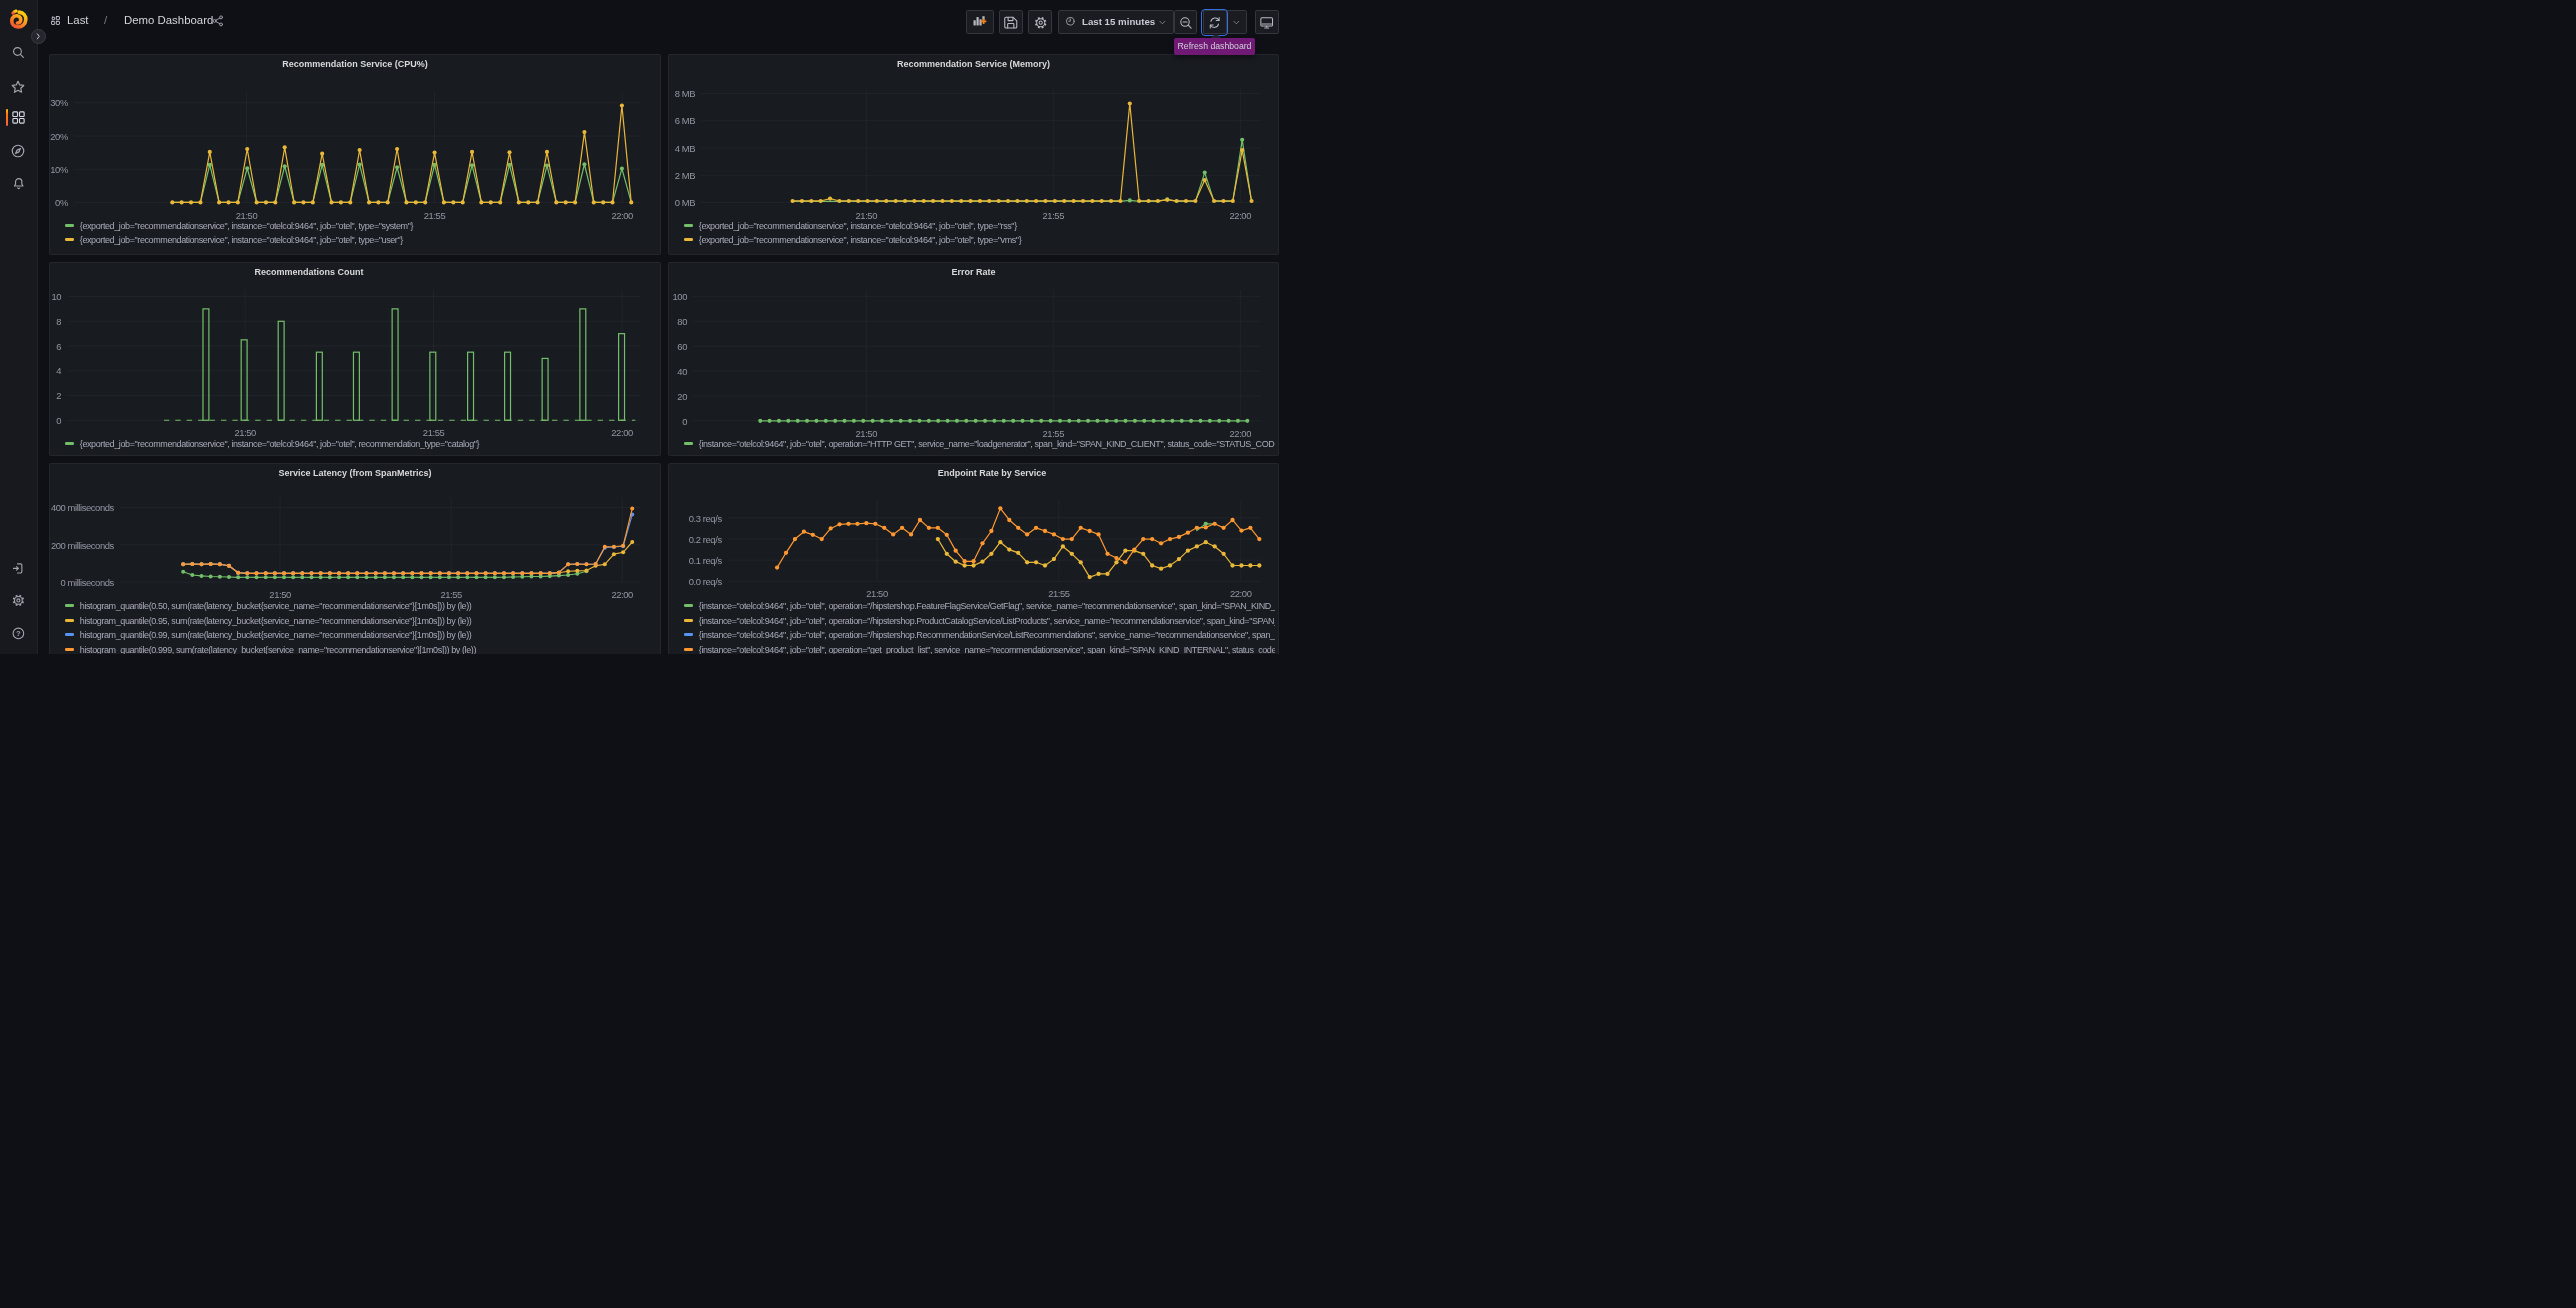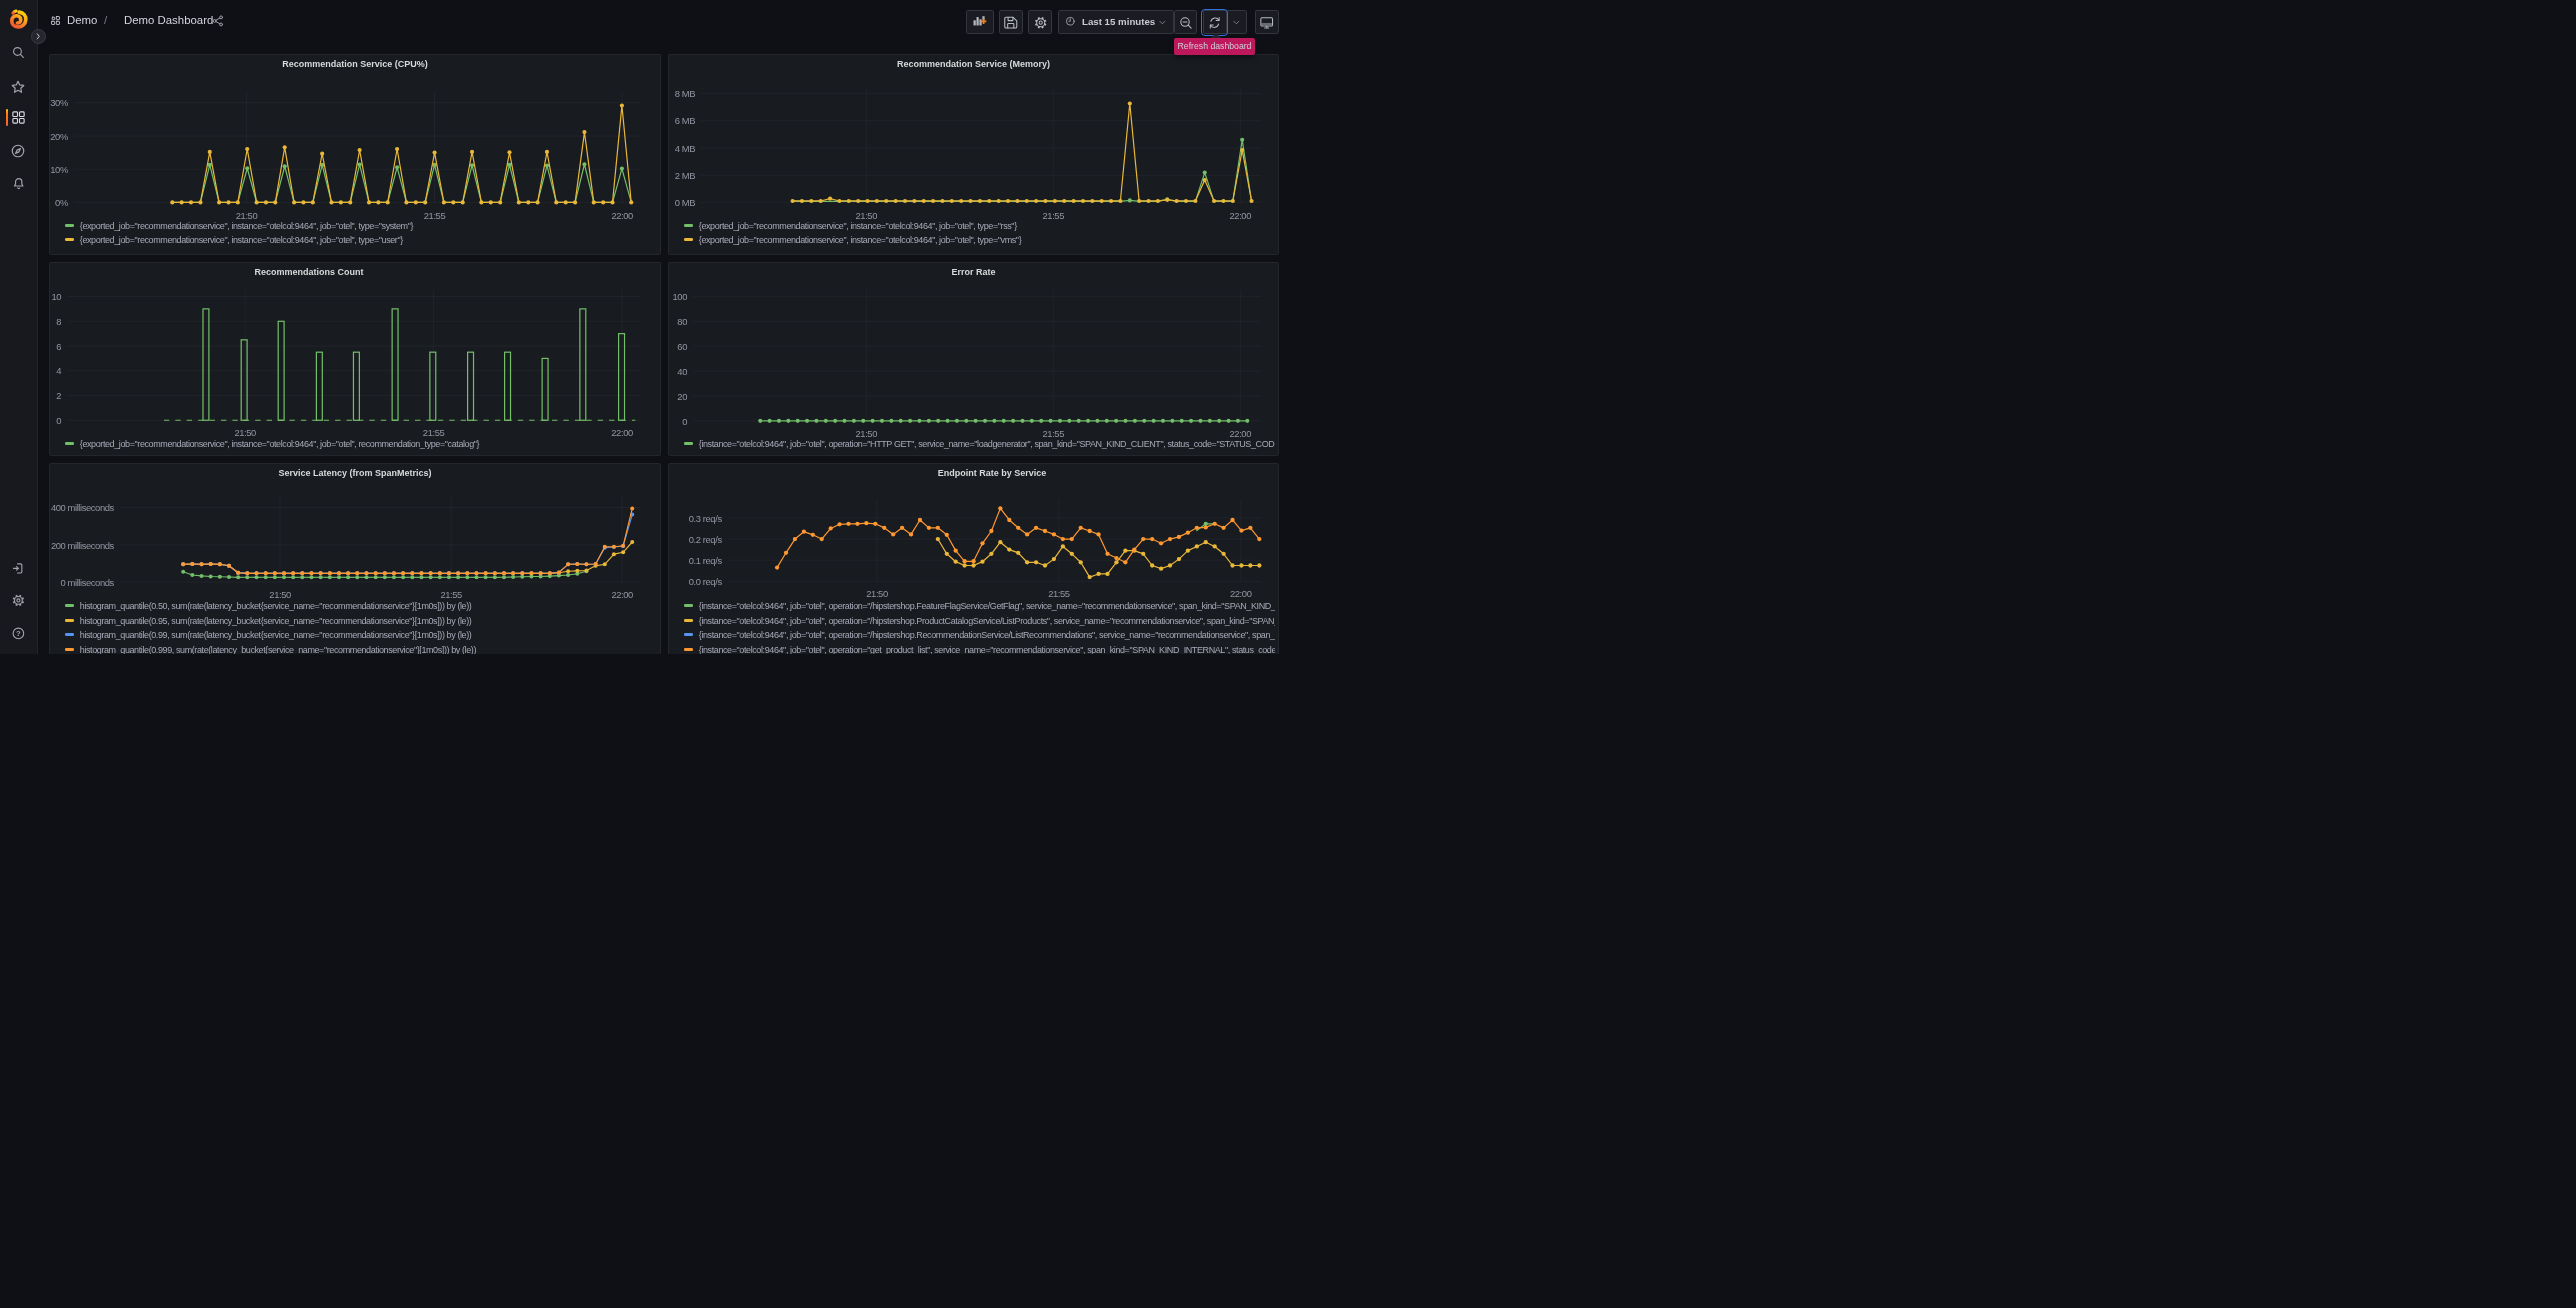--- a/index.html
+++ b/index.html
@@ -9,21 +9,21 @@
 .expbtn{position:absolute;left:31px;top:29px;width:14.8px;height:14.8px;border-radius:50%;background:#26272e;border:0.7px solid #3a3b42}
 .panel{position:absolute;background:#181b20;border:0.7px solid #24262c;border-radius:1.3px}
 .ptitle{position:absolute;text-align:center;font-size:9px;font-weight:700;color:#d8d9da;line-height:11.4px;white-space:nowrap}
 .leg{position:absolute;height:12.8px;line-height:12.8px;white-space:nowrap;overflow:hidden;font-size:9px;letter-spacing:-0.4px;color:rgba(204,204,220,0.80)}
 .sw{display:inline-block;width:9.4px;height:3px;border-radius:1.3px;vertical-align:1.7px;margin-right:5.4px}
 .crumb{position:absolute;font-size:11.4px;color:#d4d5dd;line-height:14.8px;white-space:nowrap}
 .sep{color:#787a83}
 .tbtn{position:absolute;top:10.4px;height:23.4px;background:#1a1c22;border:0.7px solid #34363d;border-radius:1.7px}
 .tbtxt{position:absolute;font-size:9.7px;font-weight:700;color:#c9cad2;line-height:12px;white-space:nowrap}
 .focusring{position:absolute;left:1201px;top:8.5px;width:27px;height:27px;border:1.6px solid #3570e0;border-radius:4px}
-.tooltip{position:absolute;left:1174px;top:38px;width:81px;height:17px;background:#be185d;border-radius:2px;color:#cfd1d9;font-size:8.7px;line-height:17px;text-align:center;white-space:nowrap;box-shadow:0 2.7px 5.4px rgba(0,0,0,.4)}
+.tooltip{position:absolute;left:1174px;top:38px;width:81px;height:17px;background:#701a75;border-radius:2px;color:#cfd1d9;font-size:8.7px;line-height:17px;text-align:center;white-space:nowrap;box-shadow:0 2.7px 5.4px rgba(0,0,0,.4)}
 .tooltip-arrow{position:absolute;left:1211px;top:33px;width:0;height:0;border-left:5.4px solid transparent;border-right:5.4px solid transparent;border-bottom:5.4px solid #24262e}
 svg text{font-family:"Liberation Sans",sans-serif}
 </style></head>
 <body>
 <div id="page">
 <div class="panel" style="left:49px;top:54px;width:612px;height:201px"></div>
     <div class="ptitle" style="left:49px;top:59px;width:612px">Recommendation Service (CPU%)</div>
     <div class="leg" style="left:65px;top:220px;width:592px"><span class="sw" style="background:#73bf69"></span>{exported_job="recommendationservice", instance="otelcol:9464", job="otel", type="system"}</div>
     <div class="leg" style="left:65px;top:234px;width:592px"><span class="sw" style="background:#eab839"></span>{exported_job="recommendationservice", instance="otelcol:9464", job="otel", type="user"}</div>
     <div class="panel" style="left:668px;top:54px;width:611px;height:201px"></div>
@@ -108,21 +108,21 @@
     <svg style="position:absolute;left:11.3px;top:626px" width="14.8" height="14.8" viewBox="0 0 24 24" fill="none">
       <circle cx="12" cy="12" r="8.6" stroke="#a2a4ae" stroke-width="1.8" stroke-linecap="round" stroke-linejoin="round"></circle>
       <text x="12" y="16.3" text-anchor="middle" font-size="12.5" font-weight="700" fill="#a2a4ae" stroke="none" font-family="Liberation Sans">?</text>
     </svg>
     <svg style="position:absolute;left:50px;top:15.4px" width="11" height="11" viewBox="0 0 24 24" fill="none">
       <rect x="4.8" y="4.8" width="5.4" height="5.4" rx="1" stroke="#d9dbe4" stroke-width="1.8" stroke-linecap="round" stroke-linejoin="round"></rect>
       <rect x="13.8" y="3.4" width="6.8" height="6.8" rx="1" stroke="#d9dbe4" stroke-width="1.8" stroke-linecap="round" stroke-linejoin="round"></rect>
       <rect x="3.4" y="13.8" width="6.8" height="6.8" rx="1" stroke="#d9dbe4" stroke-width="1.8" stroke-linecap="round" stroke-linejoin="round"></rect>
       <rect x="13.8" y="13.8" width="6.8" height="6.8" rx="1" stroke="#d9dbe4" stroke-width="1.8" stroke-linecap="round" stroke-linejoin="round"></rect>
     </svg>
-    <div class="crumb" style="left:67px;top:13px">Demo</div>
+    <div class="crumb" style="left:67px;top:13px">Last</div>
     <div class="crumb sep" style="left:104px;top:13px">/</div>
     <div class="crumb" style="left:124px;top:13px">Demo Dashboard</div>
     <svg style="position:absolute;left:212px;top:14.8px" width="11.8" height="11.8" viewBox="0 0 22 22" fill="none">
       <circle cx="16.9" cy="4.4" r="2.7" stroke="#a2a4ae" stroke-width="1.8" stroke-linecap="round" stroke-linejoin="round"></circle>
       <circle cx="4.8" cy="11" r="2.7" stroke="#a2a4ae" stroke-width="1.8" stroke-linecap="round" stroke-linejoin="round"></circle>
       <circle cx="16.9" cy="17.6" r="2.7" stroke="#a2a4ae" stroke-width="1.8" stroke-linecap="round" stroke-linejoin="round"></circle>
       <line x1="7.3" y1="9.7" x2="14.5" y2="5.7" stroke="#a2a4ae" stroke-width="1.8" stroke-linecap="round" stroke-linejoin="round"></line>
       <line x1="7.3" y1="12.3" x2="14.5" y2="16.3" stroke="#a2a4ae" stroke-width="1.8" stroke-linecap="round" stroke-linejoin="round"></line>
     </svg>
     <div class="tbtn" style="left:966px;width:28px"></div>

